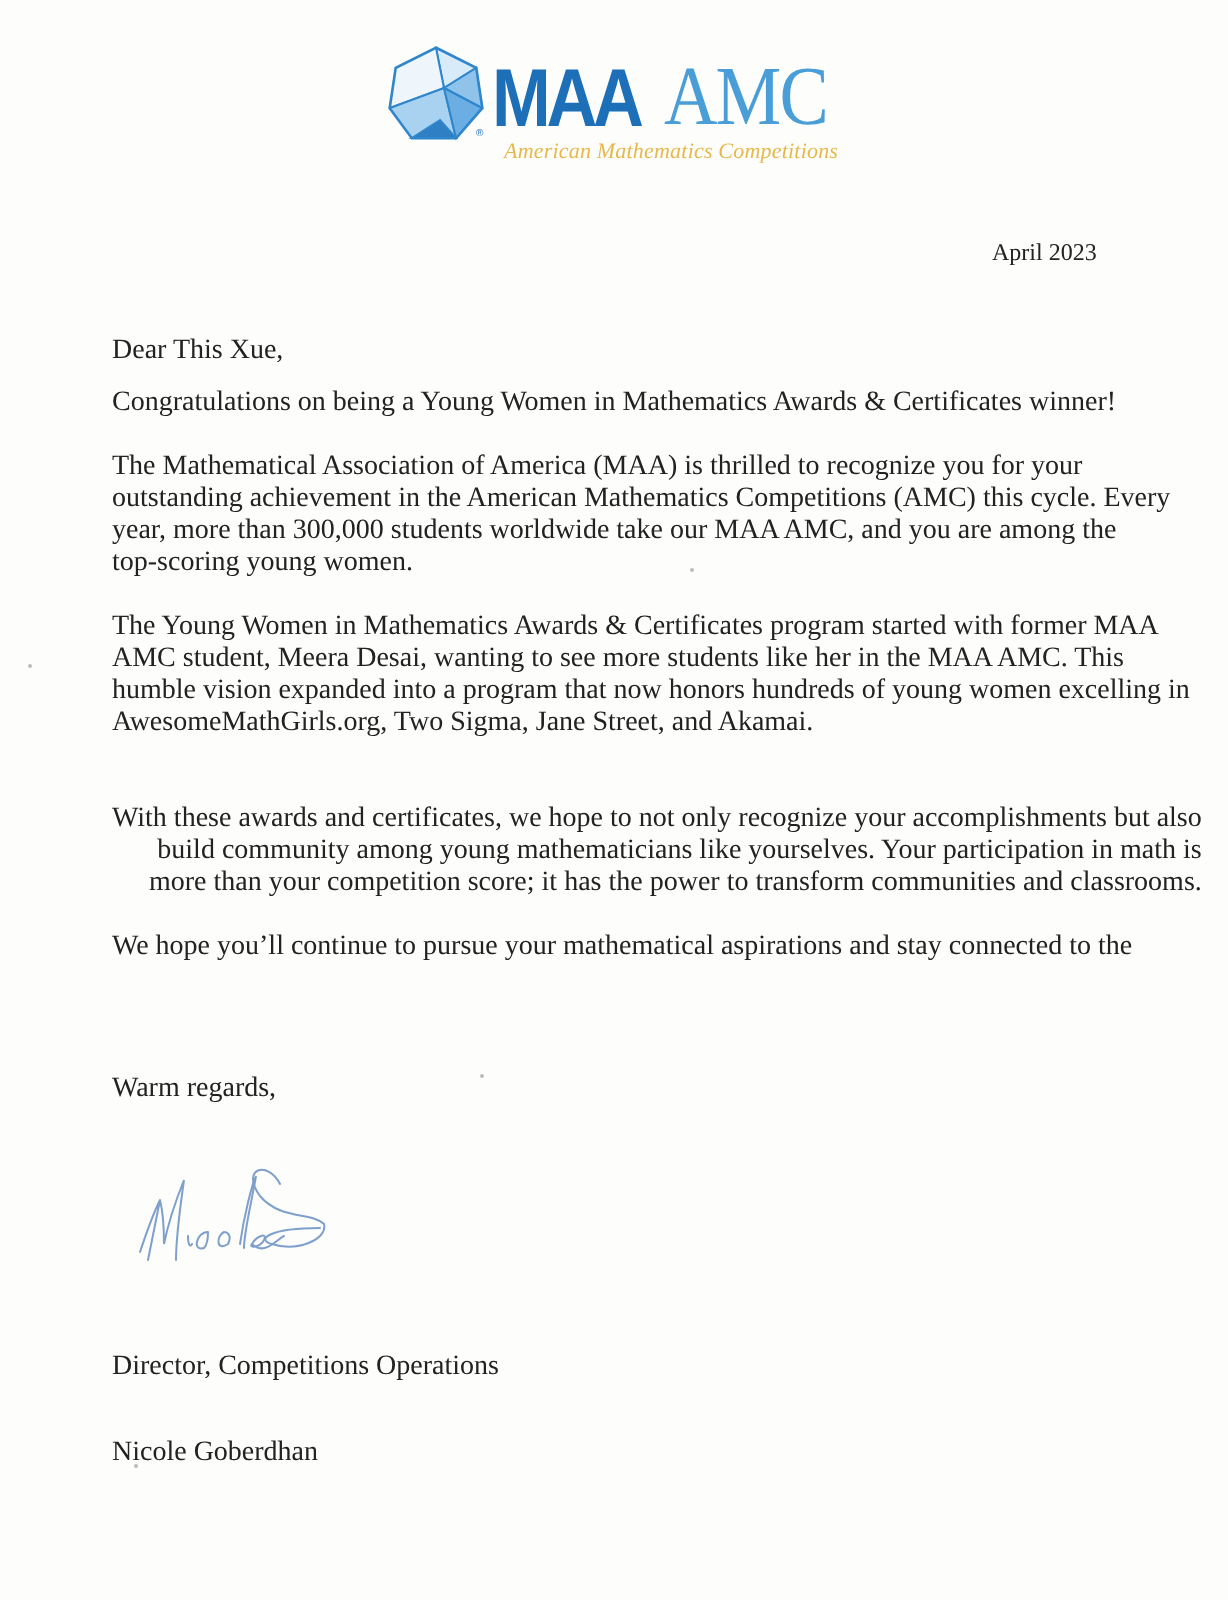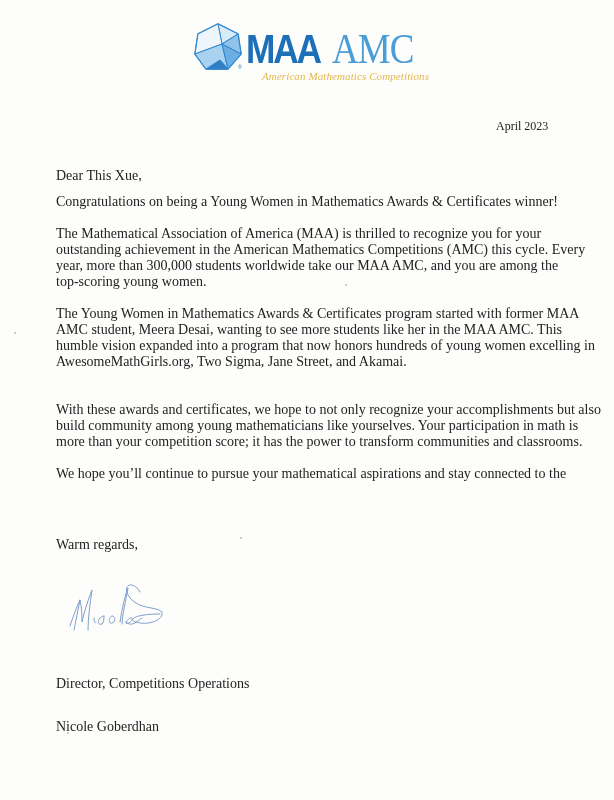--- a/index.html
+++ b/index.html
@@ -14,21 +14,21 @@
     font-weight: bold; font-size: 41px; letter-spacing: -2.5px; color: #1d6fb8; line-height: 50px;
     transform: scaleX(0.86); transform-origin: left;
   }
   .logo .amc {
     position: absolute; left: 140px; top: 2px; font-family: "Liberation Serif", serif;
     font-size: 42px; color: #4a9ed8; line-height: 50px; letter-spacing: -1px;
     transform: scaleX(0.88); transform-origin: left;
   }
   .logo .reg { position: absolute; left: 46px; top: 42px; font-size: 5px; color: #1d6fb8; font-family: "Liberation Sans", sans-serif; }
   .logo .tagline {
-    position: absolute; left: 70px; top: 48px; font-style: italic; font-size: 11px; color: #e6b84a;
+    position: absolute; left: 60px; top: 48px; font-style: italic; font-size: 11px; color: #e6b84a;
     font-family: "Liberation Serif", serif; white-space: nowrap; letter-spacing: 0.1px;
   }
   .date { position: absolute; left: 496px; top: 119px; font-size: 12px; }
   .text { position: absolute; left: 56px; font-size: 14px; line-height: 16px; white-space: nowrap; }
   .para div { height: 16px; }
   .sig { position: absolute; left: 64px; top: 578px; width: 110px; height: 70px; }
   .speck { position: absolute; width: 2px; height: 2px; background: #bbb; border-radius: 1px; }
 </style>
 </head>
 <body>
@@ -61,21 +61,21 @@
   <div>top-scoring young women.</div>
 </div>
 
 <div class="text para" style="top:306px;">
   <div>The Young Women in Mathematics Awards &amp; Certificates program started with former MAA</div>
   <div>AMC student, Meera Desai, wanting to see more students like her in the MAA AMC. This</div>
   <div>humble vision expanded into a program that now honors hundreds of young women excelling in</div>
   <div>AwesomeMathGirls.org, Two Sigma, Jane Street, and Akamai.</div>
 </div>
 
-<div class="text para" style="top:402px;">
+<div class="text para" style="top:402px;text-align:right;">
   <div>With these awards and certificates, we hope to not only recognize your accomplishments but also</div>
   <div>build community among young mathematicians like yourselves. Your participation in math is</div>
   <div>more than your competition score; it has the power to transform communities and classrooms.</div>
 </div>
 
 <div class="text para" style="top:466px;">
   <div>We hope you’ll continue to pursue your mathematical aspirations and stay connected to the</div>
 </div>
 
 <div class="text" style="top:537px;">Warm regards,</div>

